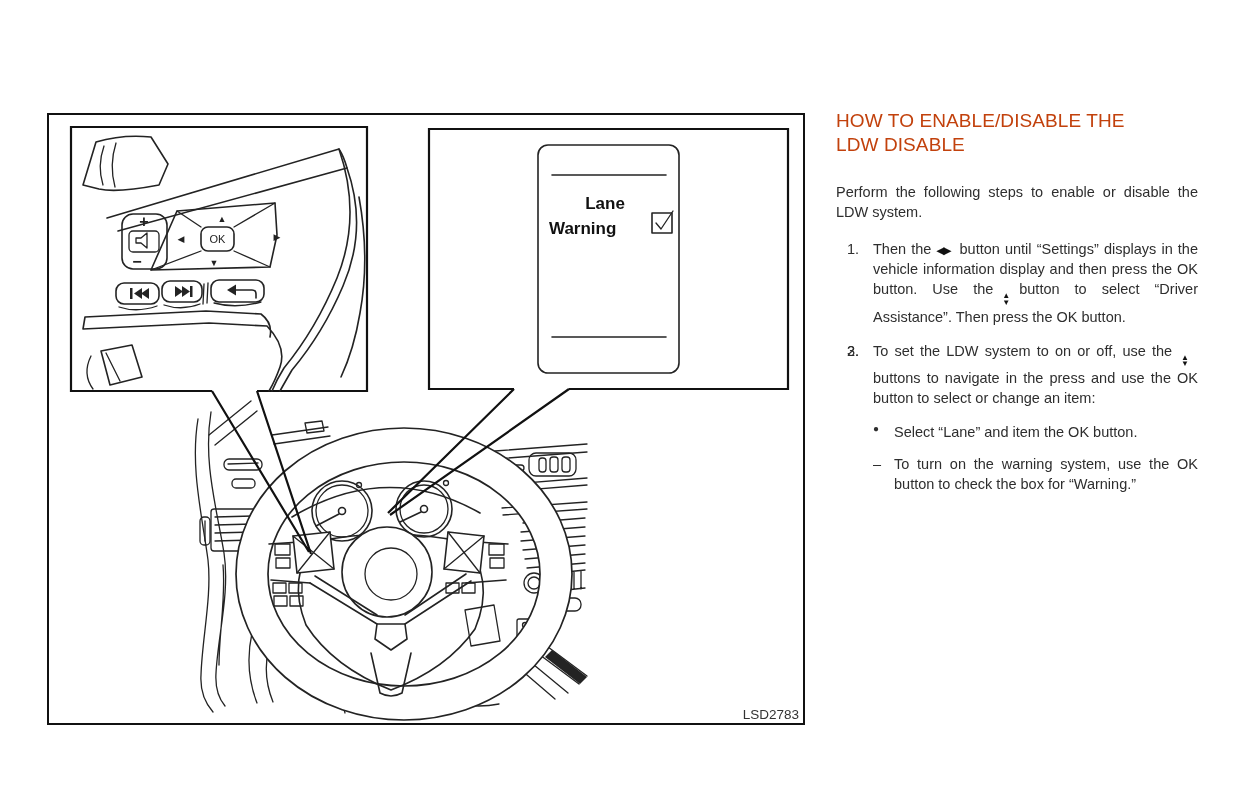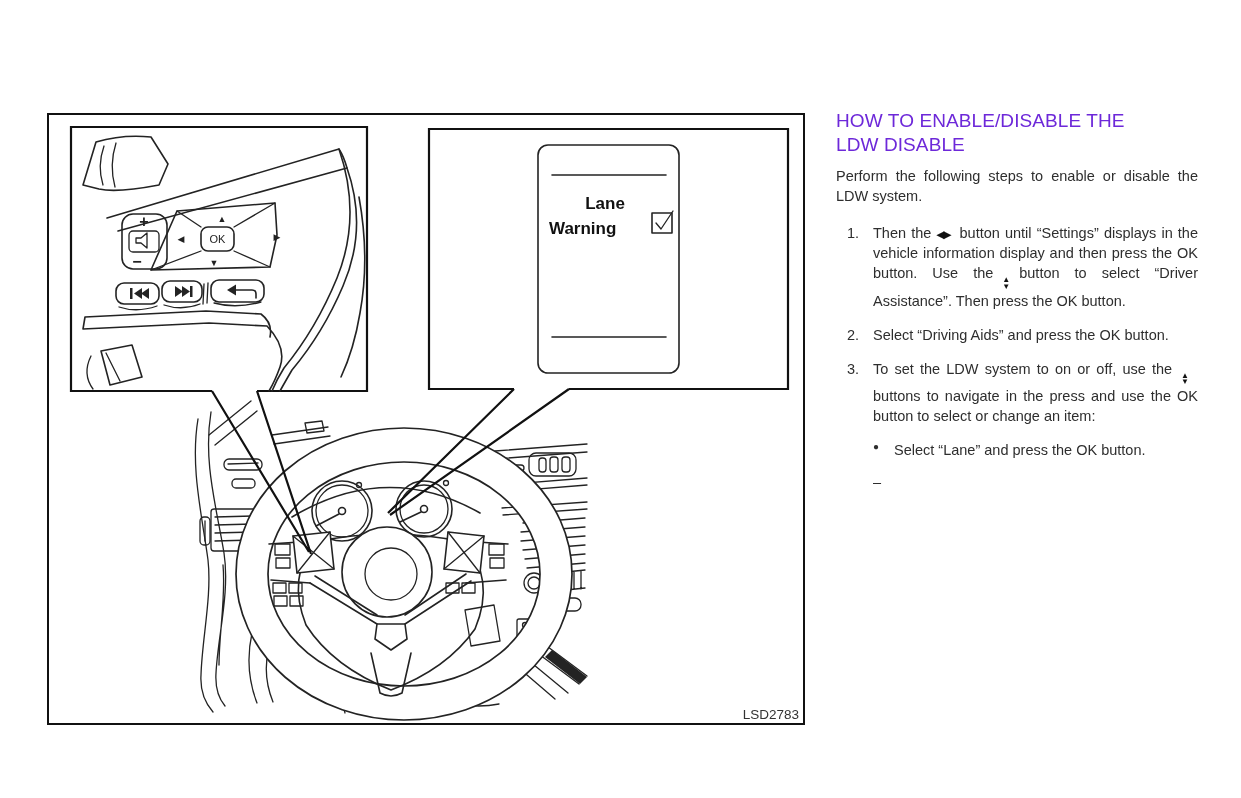--- a/index.html
+++ b/index.html
@@ -20,22 +20,22 @@
   .blk { fill:#232323; stroke:none; }
   .svgtxt { font-family:"Liberation Sans", sans-serif; fill:#1c1c1c; }
   .screen-txt { font-size:17px; font-weight:bold; fill:#111; }
   .ok-txt { font-size:11px; fill:#222; }
   .pm-txt { font-size:16px; font-weight:bold; fill:#222; }
   .arrow-txt { font-size:9px; fill:#222; }
   .code-txt { font-size:13.5px; fill:#333; }
 
   
   .col { position:absolute; left:836px; top:109px; width:362px; }
-  .title { font-size:19px; line-height:1.26; font-weight:normal; color:#6d28d9; letter-spacing:0.1px; margin:0; }
-  .intro { font-size:14.5px; line-height:1.4; text-align:justify; margin-top:9px; color:#2e2e2e; }
+  .title { font-size:19px; line-height:1.26; font-weight:normal; color:#c2410c; letter-spacing:0.1px; margin:0; }
+  .intro { font-size:14.5px; line-height:1.4; text-align:justify; margin-top:25px; color:#2e2e2e; }
   .steps { margin-top:17px; }
   .step { position:relative; padding-left:37px; margin-bottom:14px;
           font-size:14.5px; line-height:1.38; text-align:justify; color:#2e2e2e; }
   .step-num { position:absolute; left:11px; top:0; }
   .subitems { margin-top:14px; }
   .subitem { position:relative; padding-left:21px; margin-bottom:12px;
              font-size:14.5px; line-height:1.38; text-align:justify; color:#2e2e2e; }
   .sub-marker { position:absolute; left:0; top:0; }
   .marker-dot { font-size:10px; }
   .icon-lr { display:inline-block; font-size:10.5px; letter-spacing:-1px; color:#111;
@@ -230,35 +230,35 @@
     <div class="step">
       <span class="step-num">1.</span>
       <span>Then the</span><span class="icon-lr"><span>◀</span><span>▶</span></span><span>button until “Settings” displays in the vehicle information display and then press the OK button. Use the</span><span class="icon-ud">
           <span>▲</span>
           <span>▼</span>
         </span><span>button to select “Driver Assistance”. Then press the OK button.</span>
     </div>
 
     <div class="step">
       <span class="step-num">2.</span>
-      <span>Select “Driving Aids” and press the OK button.</span>
     </div>
 
     <div class="step">
       <span class="step-num">3.</span>
       <span>To set the LDW system to on or off, use the</span><span class="icon-ud">
           <span>▲</span>
           <span>▼</span>
         </span><span>buttons to navigate in the press and use the OK button to select or change an item:</span>
 
       <div class="subitems">
         <div class="subitem">
           <span class="sub-marker marker-dot">●</span>
-          <span>Select “Lane” and press the OK button.</span>
+          <span>Select “Lane” and item the OK button.</span>
         </div>
         <div class="subitem">
           <span class="sub-marker">–</span>
+          <span>To turn on the warning system, use the OK button to check the box for “Warning.”</span>
         </div>
       </div>
     </div>
 
   </div>
 </div>
 
 </body></html>

